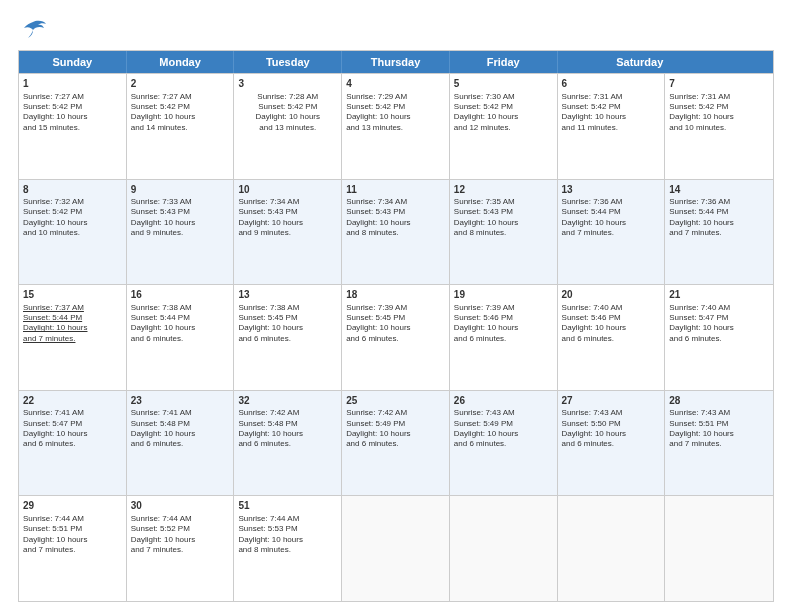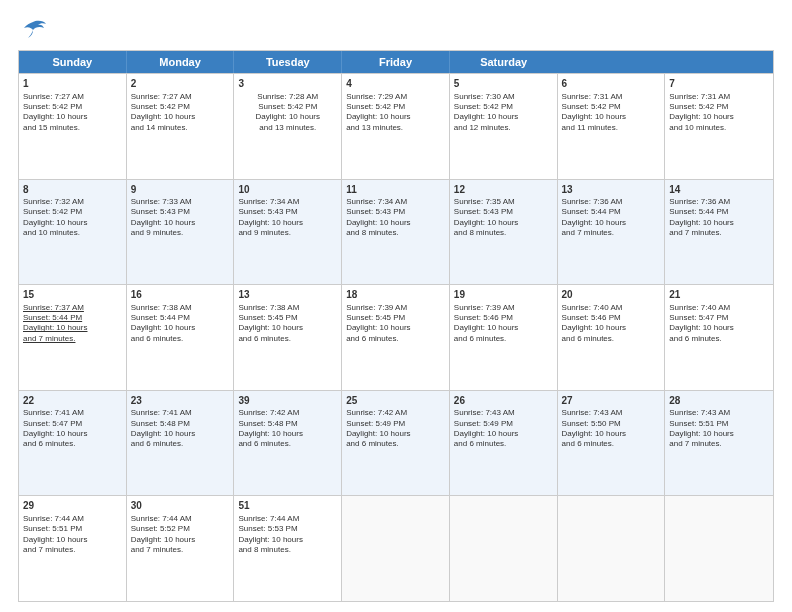--- a/index.html
+++ b/index.html
@@ -66,21 +66,21 @@
       background: #3a7fc1;
     }
     .cal-header-cell {
       color: #fff;
       font-weight: bold;
       font-size: 11px;
       text-align: center;
       padding: 5px 2px;
       border-right: 1px solid #5592cc;
     }
-    .cal-header-cell:last-child { border-right: none; }
+    .cal-header-cell:last-child { border-right: none; text-align: right; }
     .cal-body {
       flex: 1;
       display: flex;
       flex-direction: column;
     }
     .cal-row {
       display: grid;
       grid-template-columns: repeat(7, 1fr);
       flex: 1;
       border-top: 1px solid #ccc;
@@ -126,20 +126,21 @@
       <div class="month-title"></div>
       <div class="location-title"></div>
     </div>
   </div>
 
   <div class="calendar">
     <div class="cal-header">
     <div class="cal-header-cell">Sunday</div>
         <div class="cal-header-cell">Monday</div>
         <div class="cal-header-cell">Tuesday</div>
+        <div class="cal-header-cell">Thursday</div>
         <div class="cal-header-cell">Friday</div>
         <div class="cal-header-cell">Saturday</div>
       </div>
     <div class="cal-body">
     <div class="cal-row">
           <div class="cal-cell">
             <div class="day-number">1</div>
             <div class="cell-text" style="white-space: pre-line;">Sunrise: 7:27 AM
 Sunset: 5:42 PM
 Daylight: 10 hours
@@ -299,21 +300,21 @@
 and 6 minutes.</div>
           </div>
           <div class="cal-cell alt-row">
             <div class="day-number">23</div>
             <div class="cell-text" style="white-space: pre-line;">Sunrise: 7:41 AM
 Sunset: 5:48 PM
 Daylight: 10 hours
 and 6 minutes.</div>
           </div>
           <div class="cal-cell alt-row">
-            <div class="day-number">39</div>
+            <div class="day-number">32</div>
             <div class="cell-text" style="white-space: pre-line;">Sunrise: 7:42 AM
 Sunset: 5:48 PM
 Daylight: 10 hours
 and 6 minutes.</div>
           </div>
           <div class="cal-cell alt-row">
             <div class="day-number">25</div>
             <div class="cell-text" style="white-space: pre-line;">Sunrise: 7:42 AM
 Sunset: 5:49 PM
 Daylight: 10 hours

